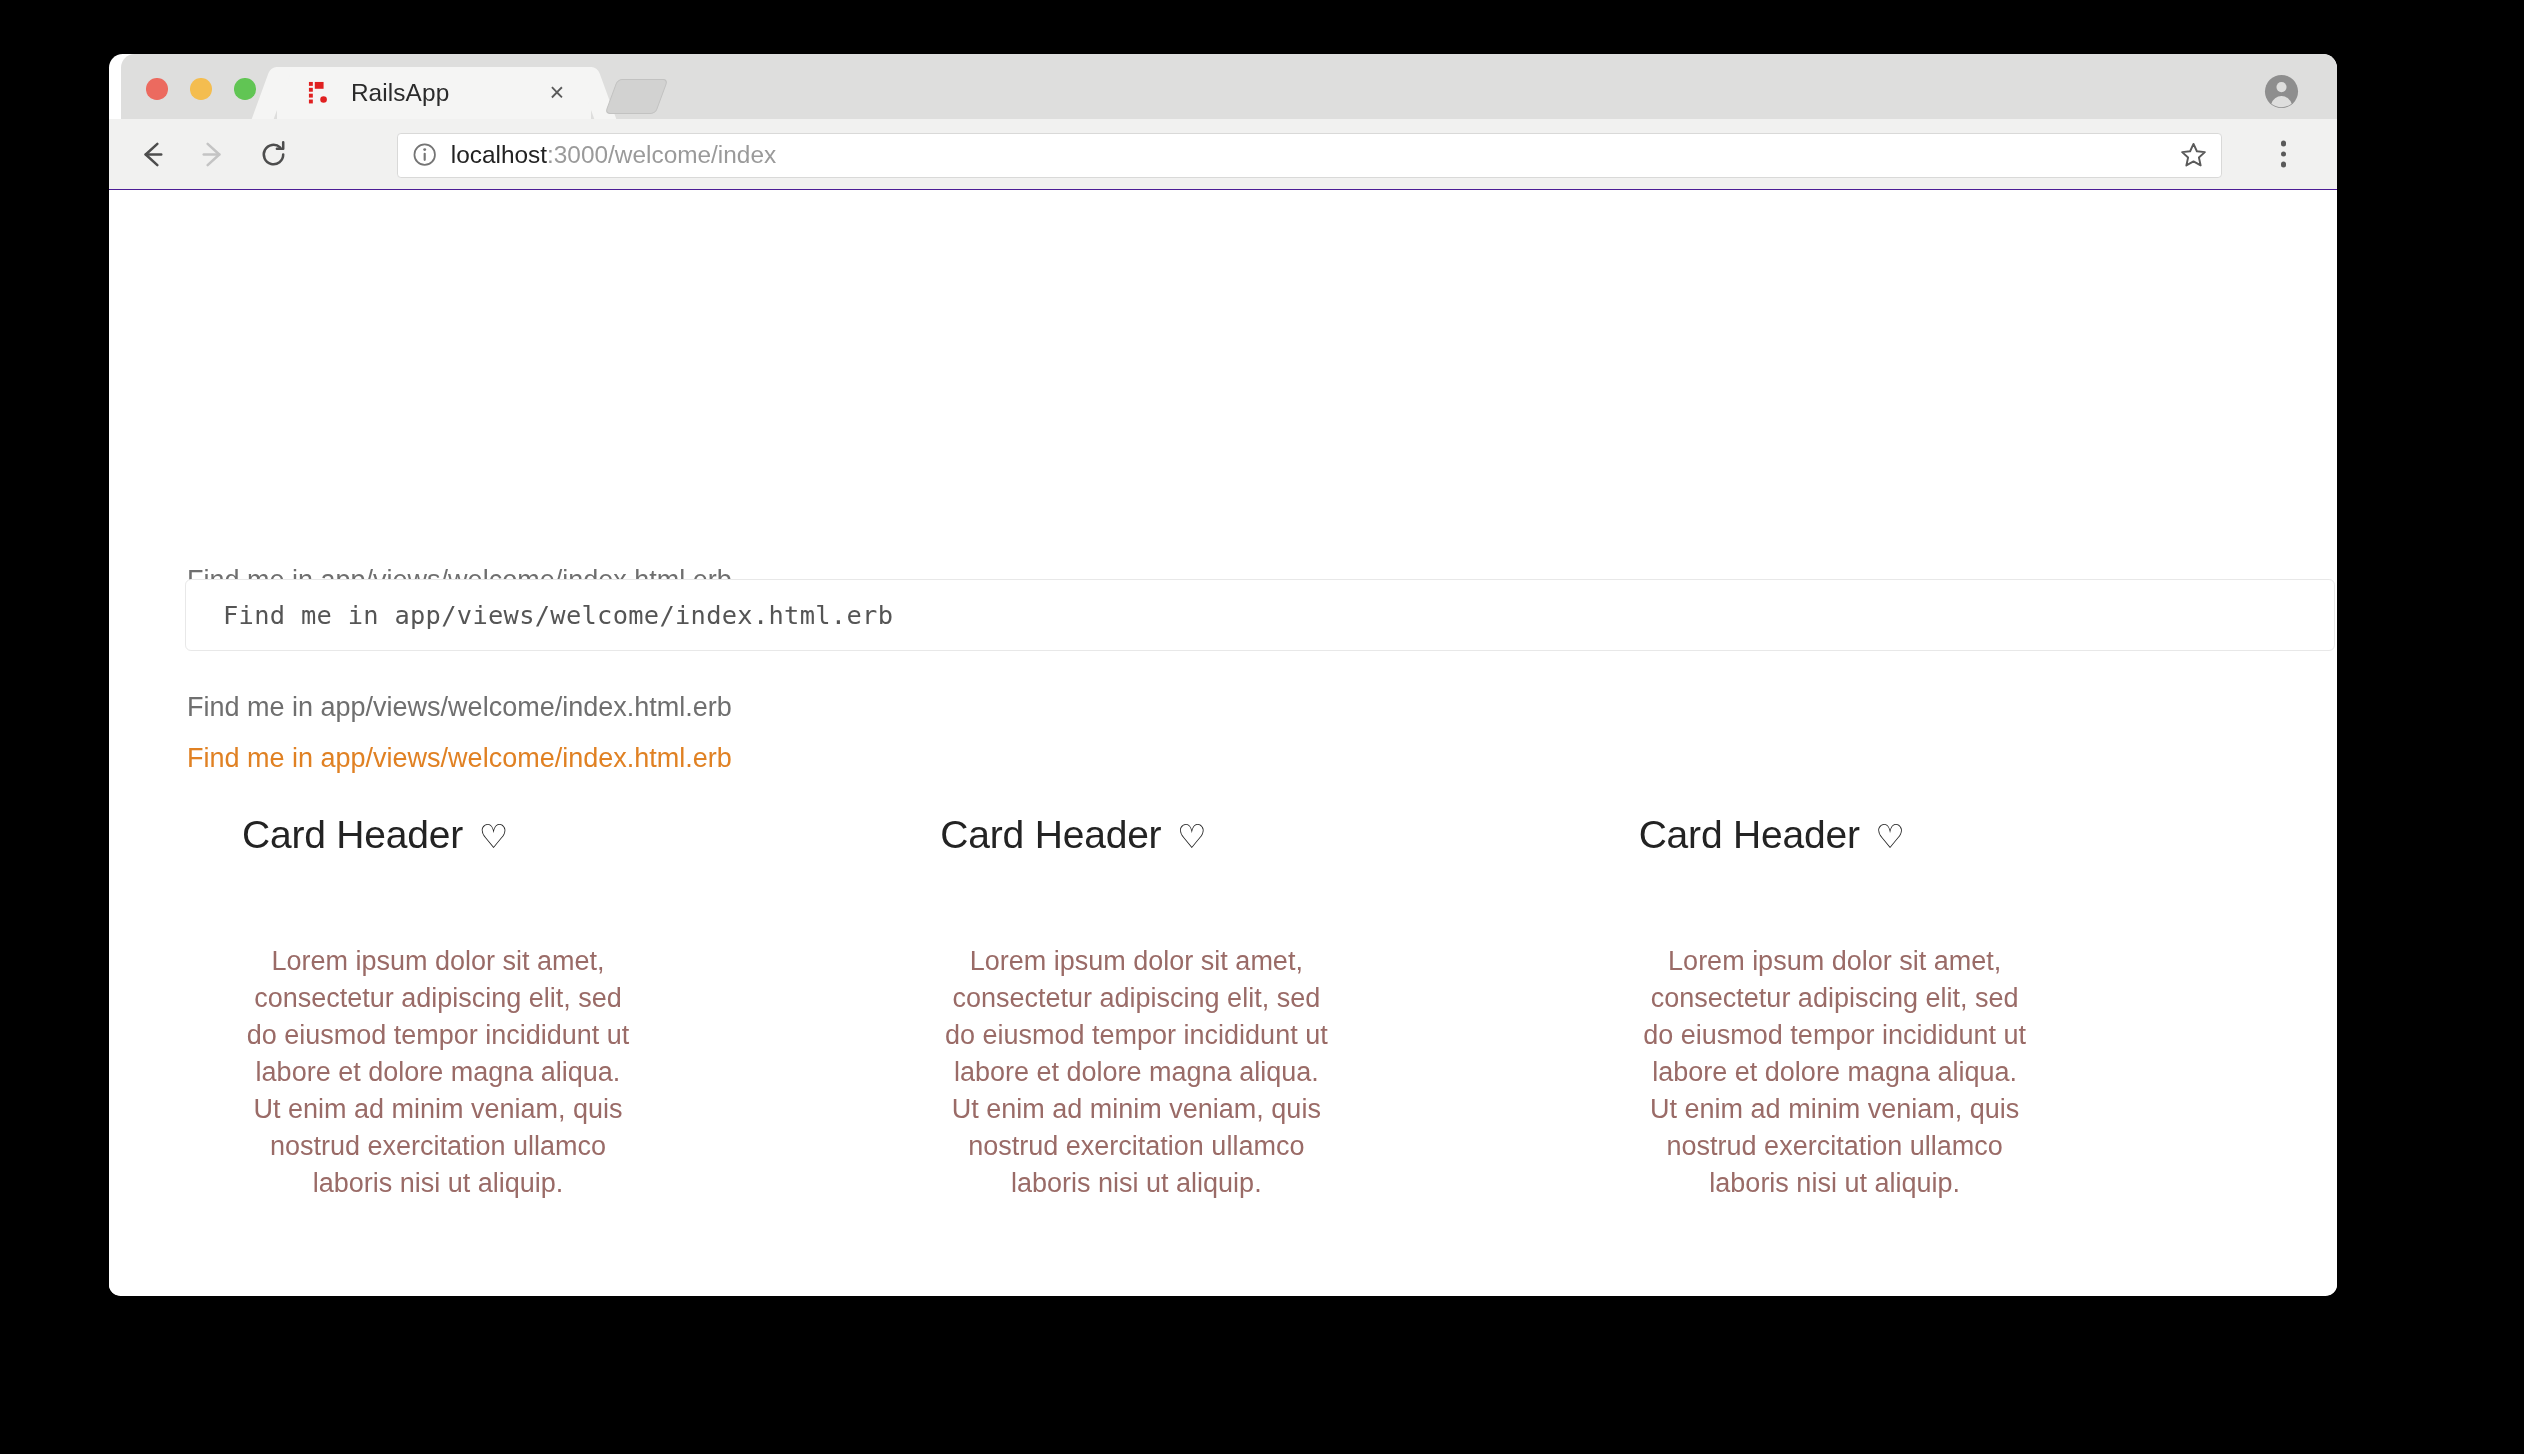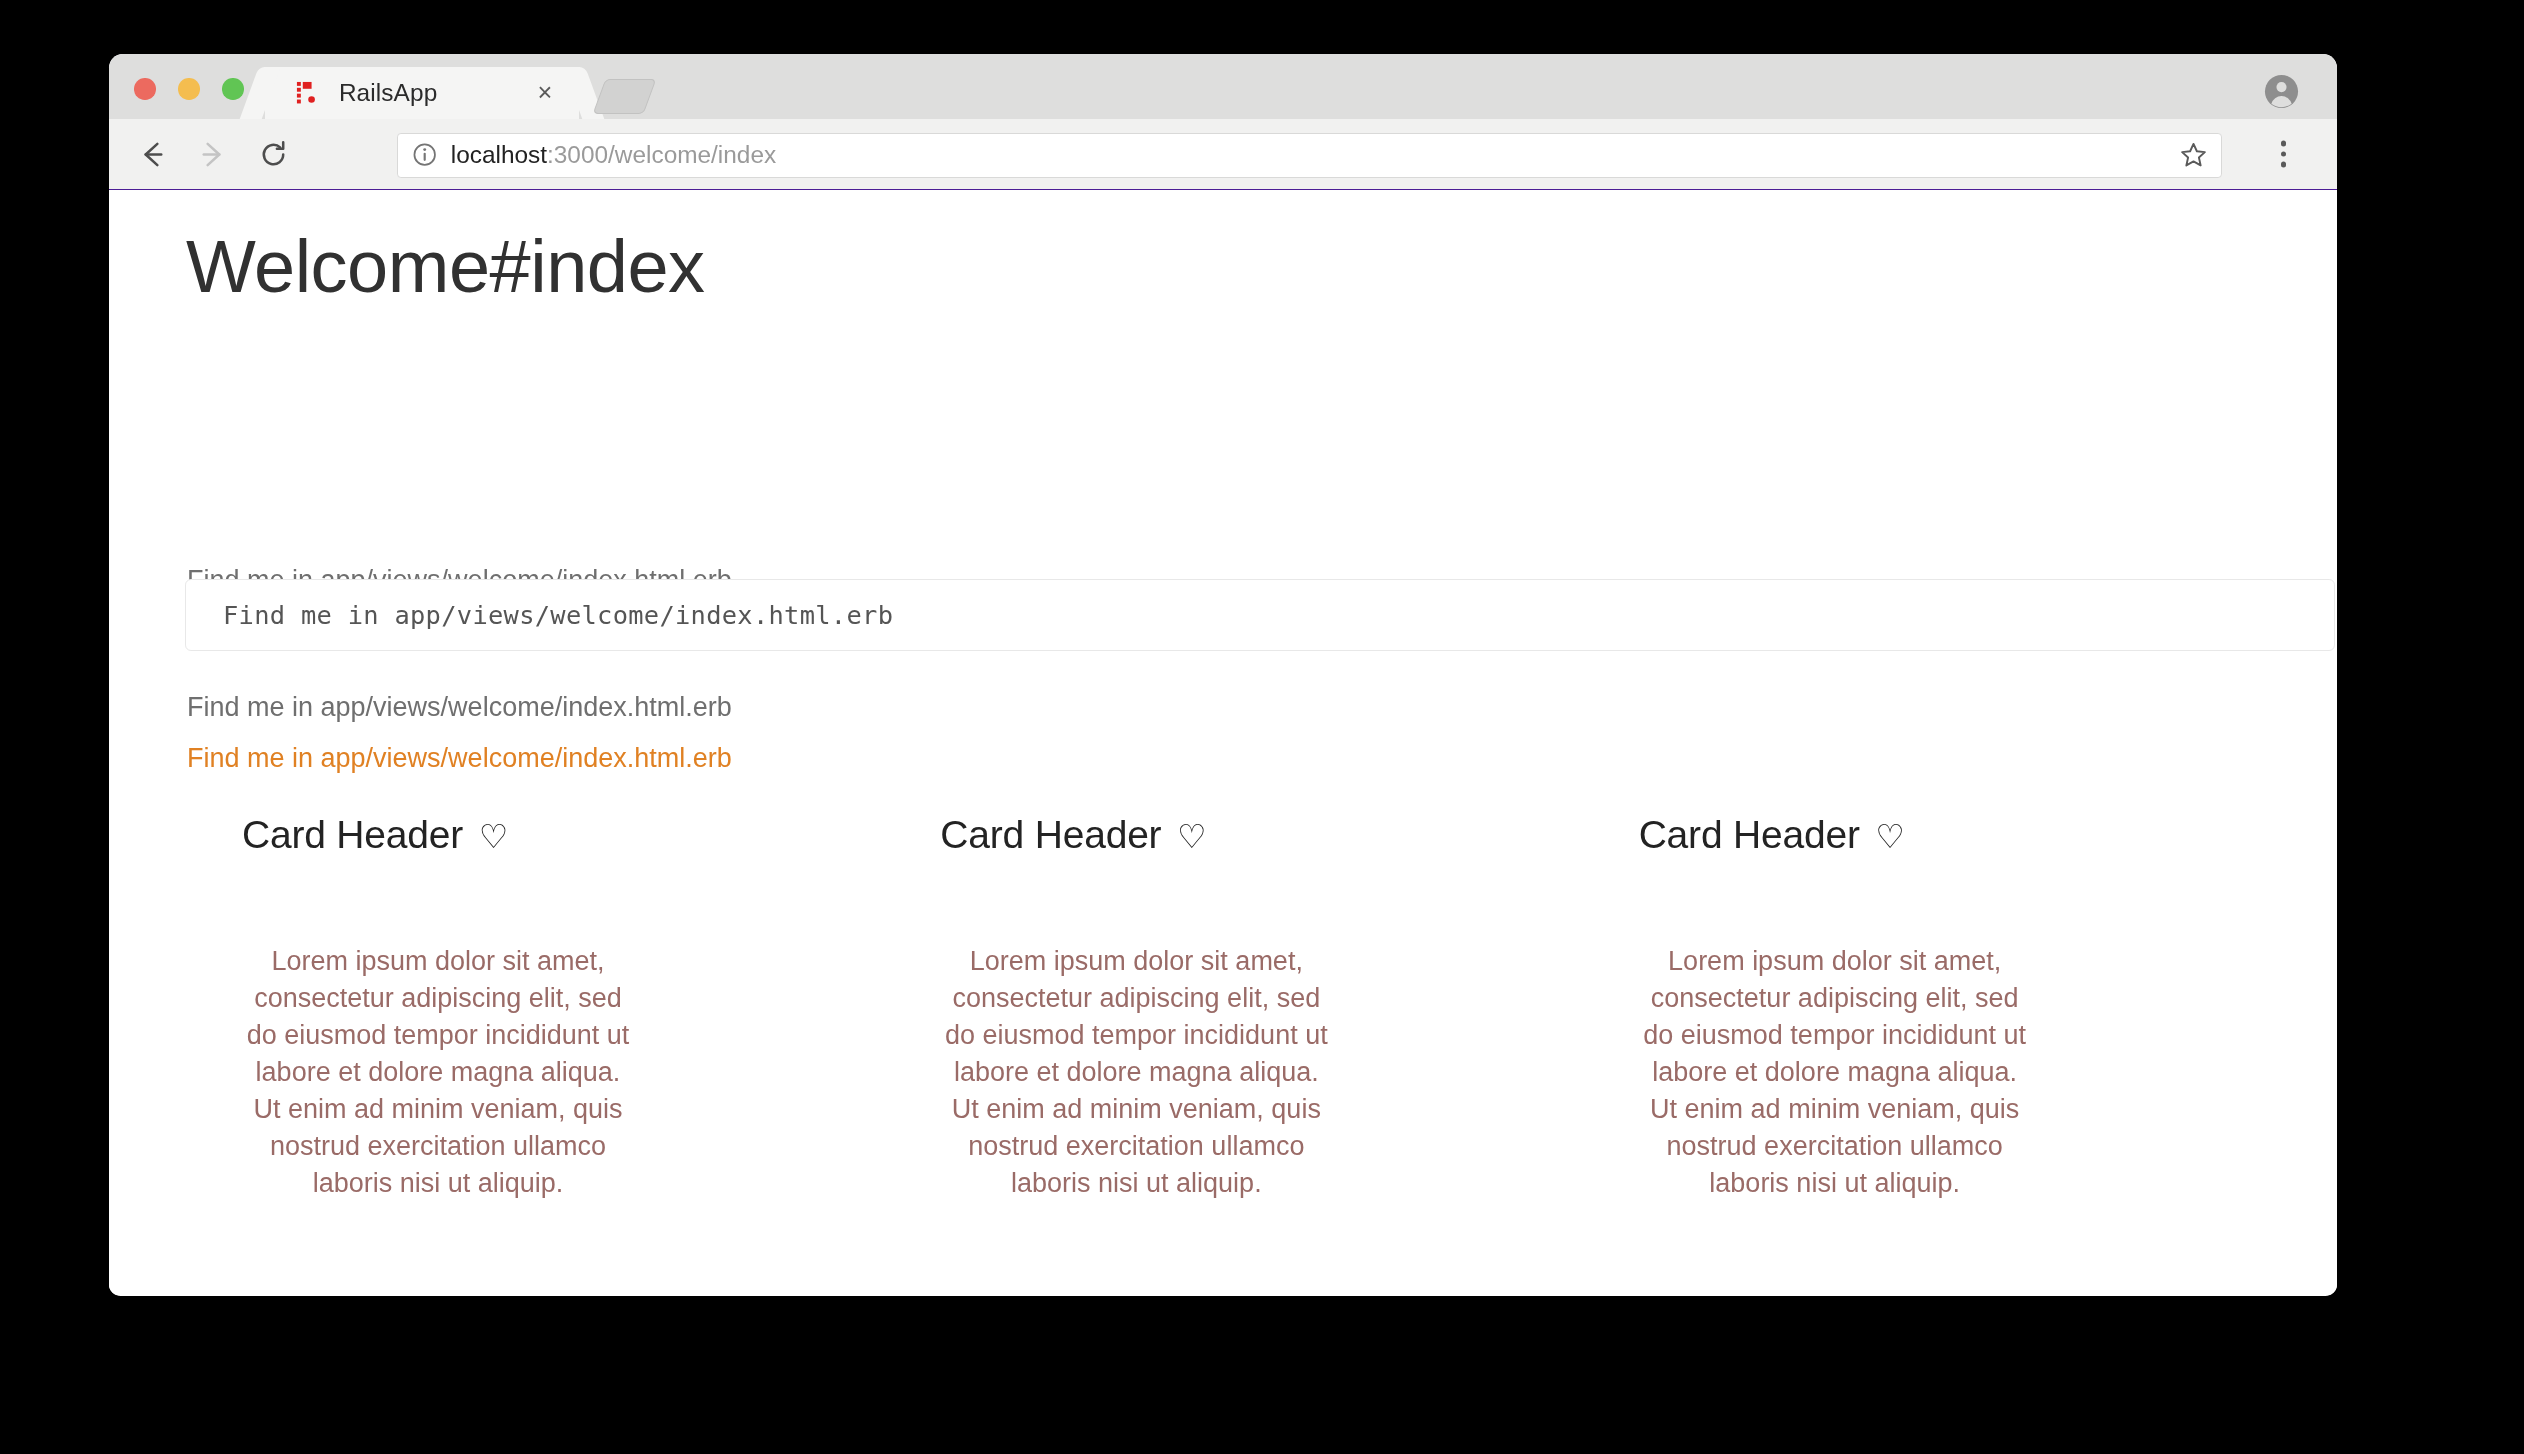--- a/index.html
+++ b/index.html
@@ -23,20 +23,21 @@
     overflow: hidden;
     box-shadow: 0 0 0 0 rgba(0,0,0,0);
   }
 
   
   .tab-strip {
     position: relative;
     height: 65px;
     background: #dededd;
     border-radius: 13.7px 13.7px 0 0;
+    margin-left: 12px;
   }
   .traffic-lights {
     position: absolute;
     left: 25.4px; top: 24.4px;
     display: flex;
     gap: 22.5px;
   }
   .light { width: 21.5px; height: 21.5px; border-radius: 50%; }
   .light.red    { background: #ec6a5f; }
   .light.yellow { background: #f4bd4f; }
@@ -318,21 +319,20 @@
 
     <div class="menu-btn">
       <span class="menu-dot"></span>
       <span class="menu-dot"></span>
       <span class="menu-dot"></span>
     </div>
   </div>
 
   <div class="page">
 
-    <h1 class="page-title">Welcome#index</h1>
 
     <p class="para para-1">Find me in app/views/welcome/index.html.erb</p>
 
     <div class="code-box">
       <span class="code-text">Find me in app/views/welcome/index.html.erb</span>
     </div>
 
     <p class="para para-3">Find me in app/views/welcome/index.html.erb</p>
     <p class="para para-4">Find me in app/views/welcome/index.html.erb</p>
 

